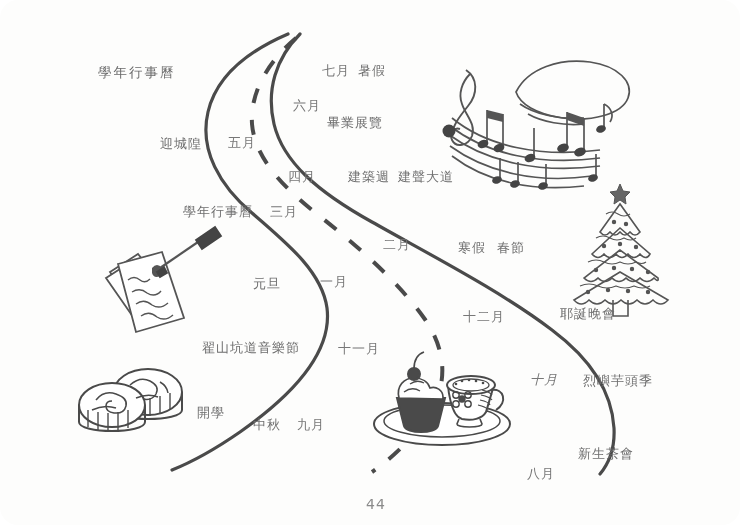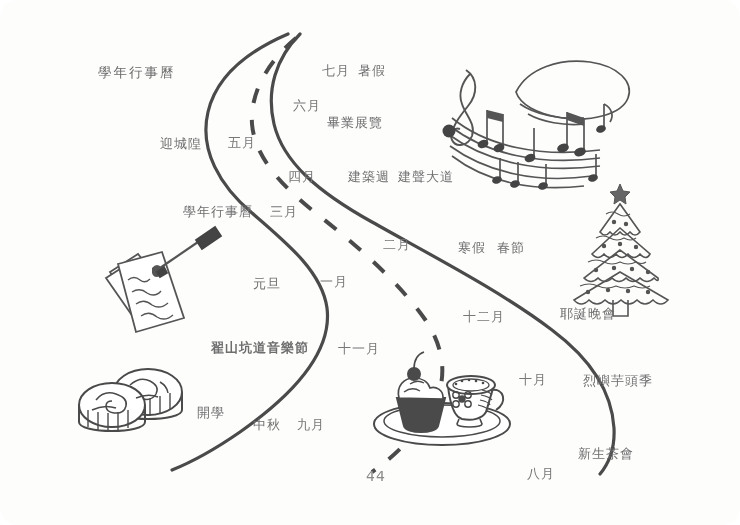--- a/index.html
+++ b/index.html
@@ -41,20 +41,21 @@
   }
   .lbl.event {
     color: #6e6e6e;
   }
   .pagenum {
     position: absolute;
     color: #8a8a8a;
     font-size: 14px;
     font-family: "DejaVu Sans", "Liberation Sans", sans-serif;
     letter-spacing: 1px;
+    margin-top: 28px;
   }
 </style>
 </head>
 <body>
 
 <div id="page">
 
   <svg id="road-svg" viewBox="0 0 740 525">
 
     <path d="M 288 34
@@ -259,35 +260,35 @@
 
   <div class="lbl month" style="left:315px; top:64px;margin-left:7px;">七月</div>
   <div class="lbl month" style="left:293px; top:99px;">六月</div>
   <div class="lbl month" style="left:228px; top:136px;">五月</div>
   <div class="lbl month" style="left:288px; top:170px;">四月</div>
   <div class="lbl month" style="left:270px; top:205px;">三月</div>
   <div class="lbl month" style="left:383px; top:238px;">二月</div>
   <div class="lbl month" style="left:320px; top:275px;">一月</div>
   <div class="lbl month" style="left:463px; top:310px;">十二月</div>
   <div class="lbl month" style="left:338px; top:342px;">十一月</div>
-  <div class="lbl month" style="left:519px; top:373px;">十月</div>
+  <div class="lbl month" style="left:530px; top:373px;font-style:italic;">十月</div>
   <div class="lbl month" style="left:297px; top:418px;">九月</div>
   <div class="lbl month" style="left:527px; top:467px;">八月</div>
 
   <div class="lbl event" style="left:358px; top:64px;">暑假</div>
   <div class="lbl event" style="left:327px; top:116px;">畢業展覽</div>
   <div class="lbl event" style="left:160px; top:137px;">迎城隍</div>
   <div class="lbl event" style="left:348px; top:170px;">建築週</div>
   <div class="lbl event" style="left:398px; top:170px;">建聲大道</div>
   <div class="lbl event" style="left:183px; top:205px;">學年行事曆</div>
   <div class="lbl event" style="left:458px; top:241px;">寒假</div>
   <div class="lbl event" style="left:497px; top:241px;">春節</div>
   <div class="lbl event" style="left:253px; top:277px;">元旦</div>
   <div class="lbl event" style="left:560px; top:307px;">耶誕晚會</div>
-  <div class="lbl event" style="left:211px; top:341px;font-weight:bold;">翟山坑道音樂節</div>
+  <div class="lbl event" style="left:202px; top:341px;">翟山坑道音樂節</div>
   <div class="lbl event" style="left:583px; top:374px;">烈嶼芋頭季</div>
   <div class="lbl event" style="left:197px; top:406px;">開學</div>
   <div class="lbl event" style="left:235px; top:418px;margin-left:18px;">中秋</div>
   <div class="lbl event" style="left:578px; top:447px;">新生茶會</div>
 
   <div class="pagenum" style="left:366px; top:468px;">44</div>
 
 </div>
 
 </body></html>

